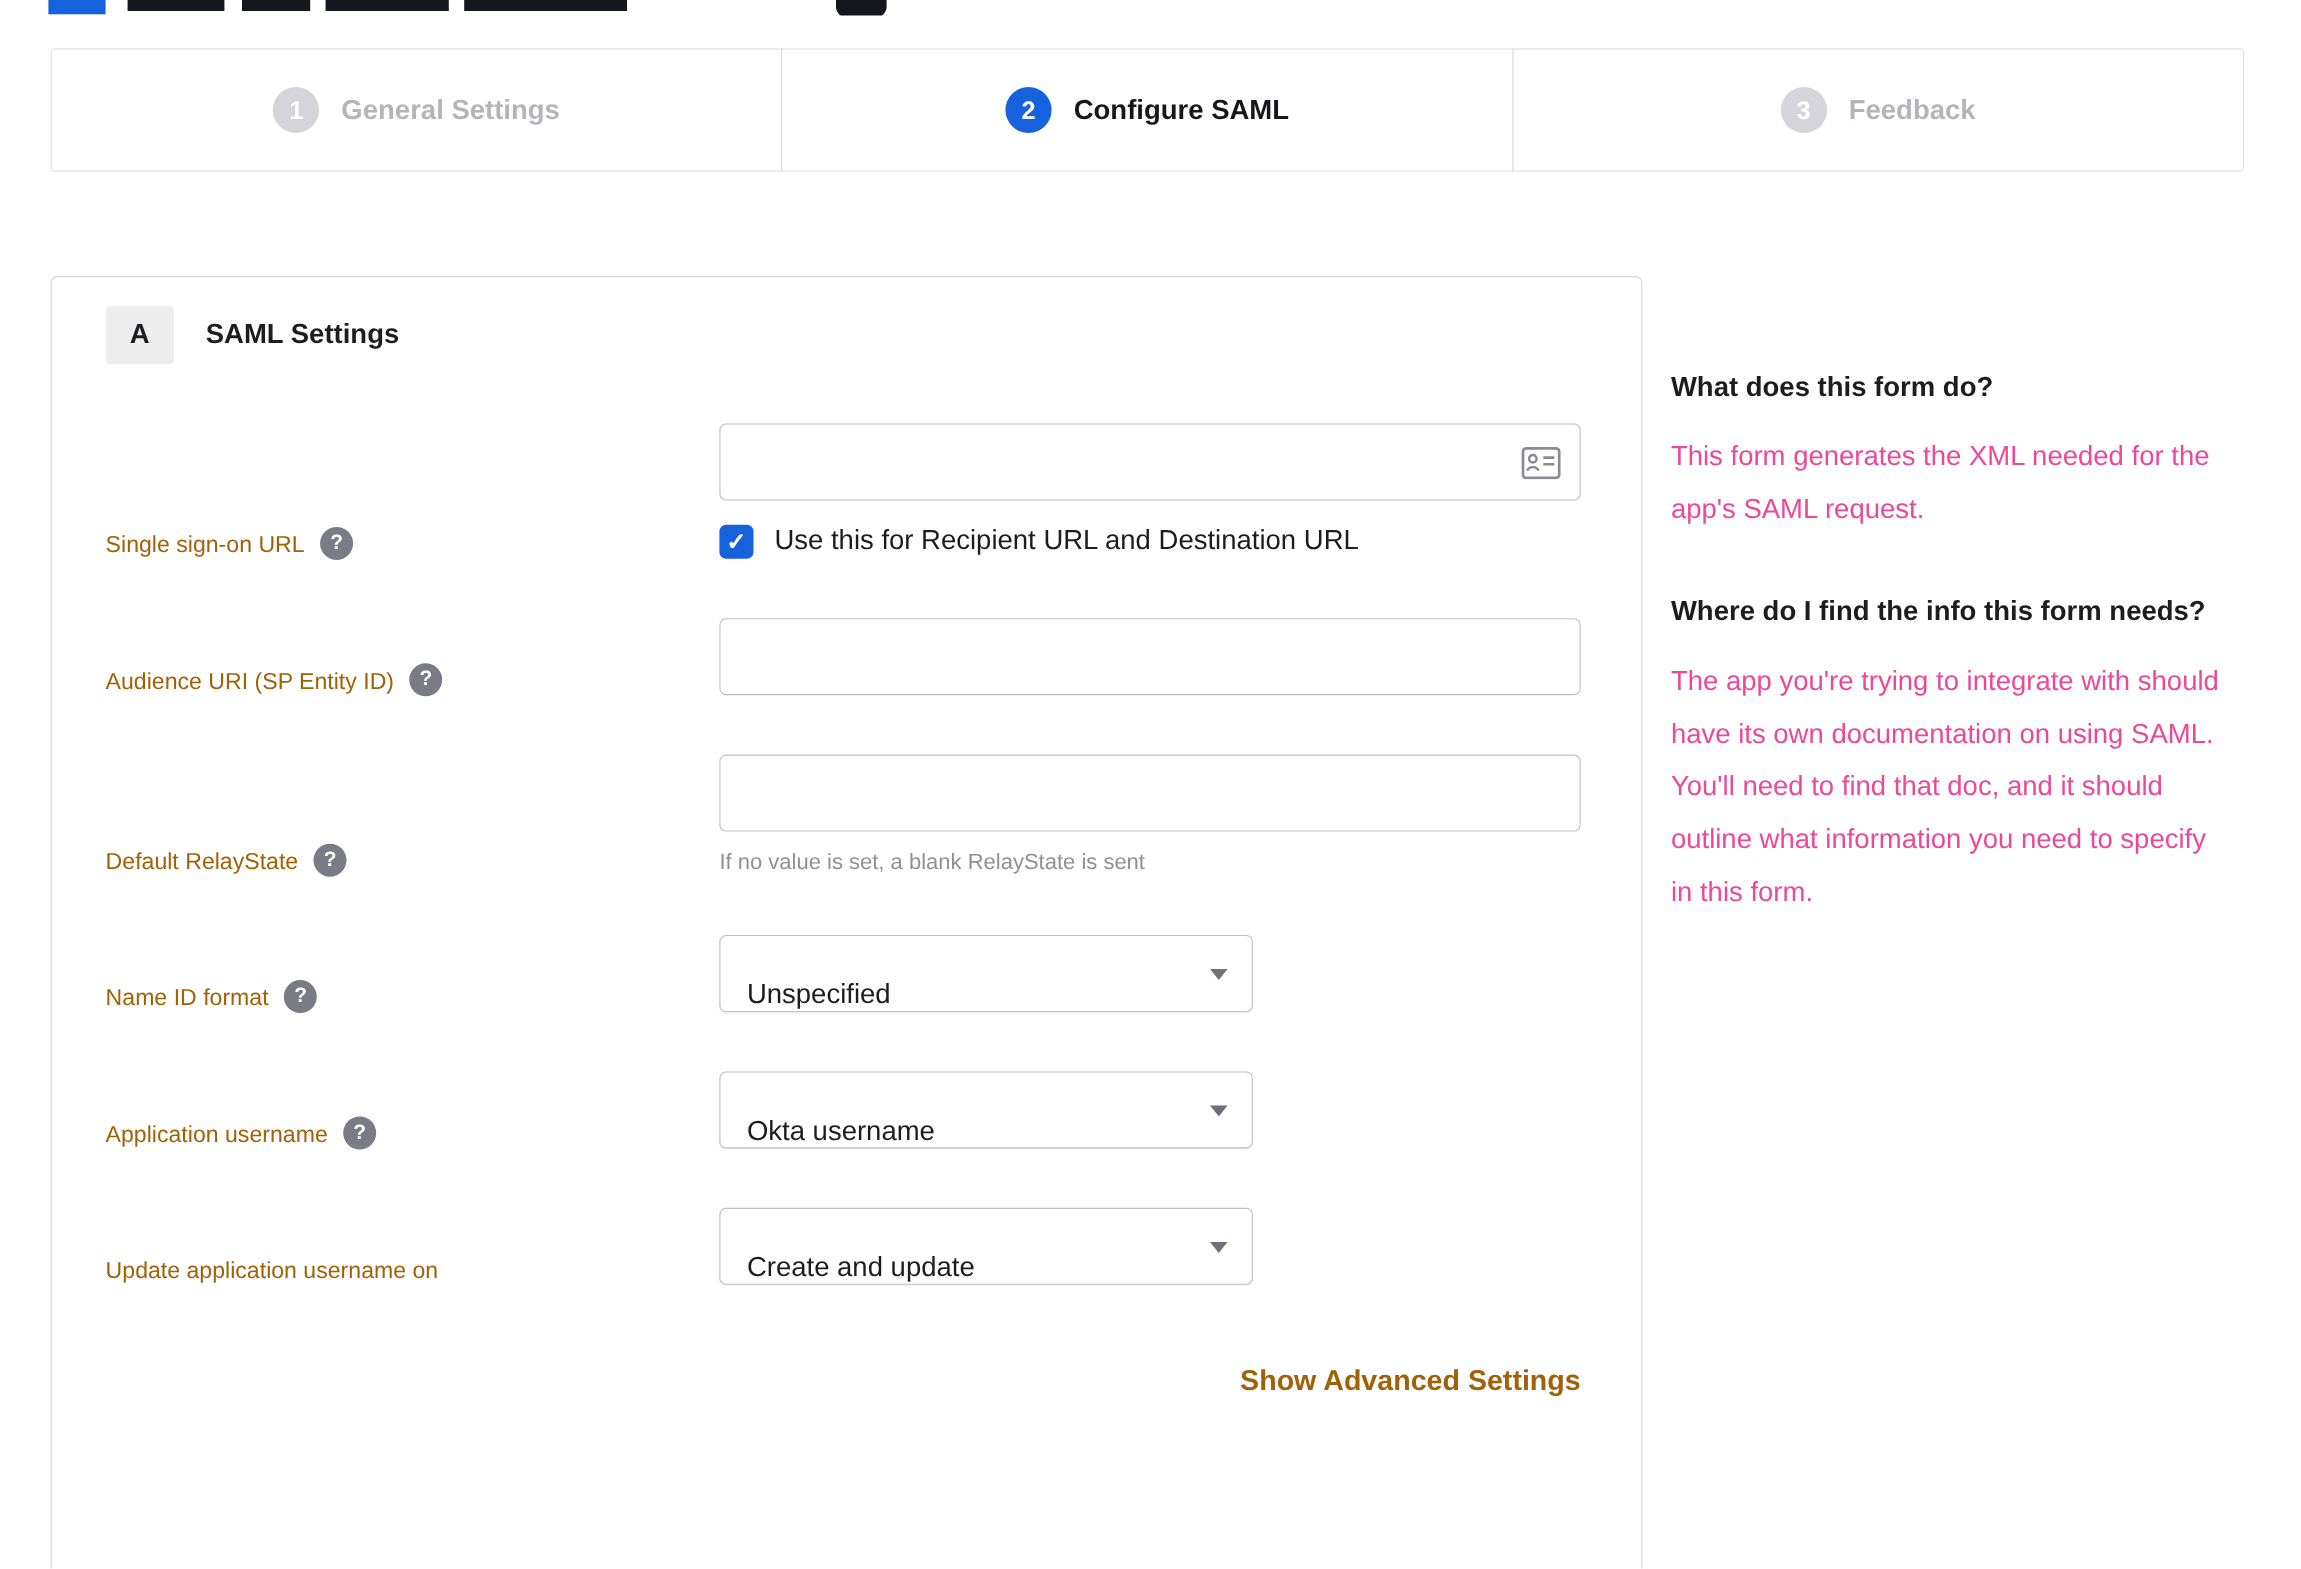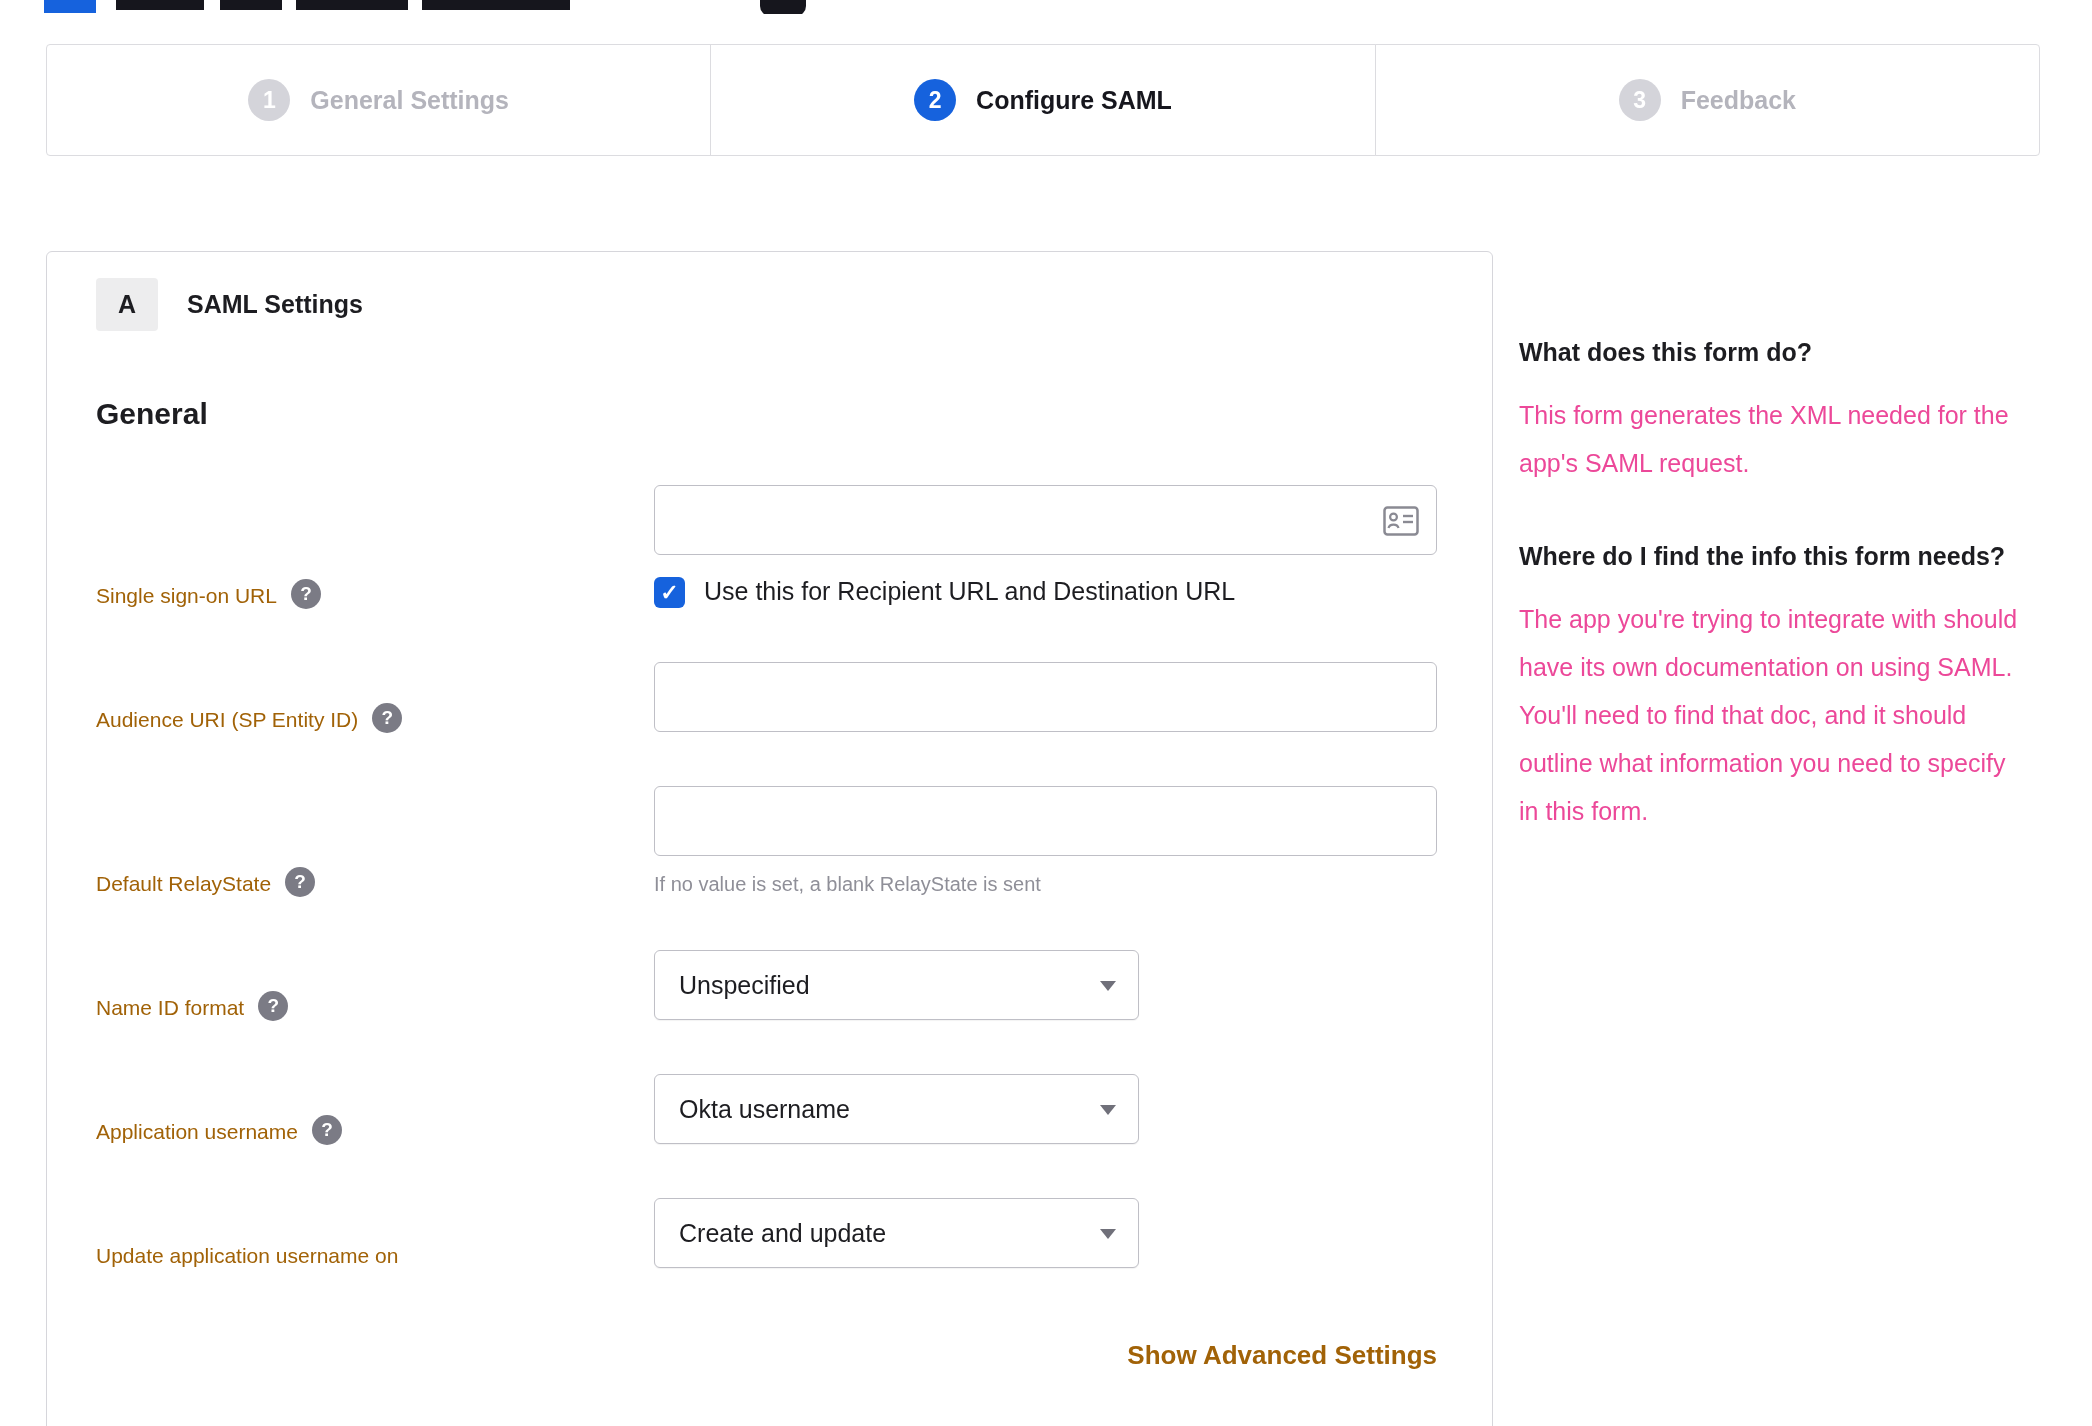--- a/index.html
+++ b/index.html
@@ -79,21 +79,21 @@
     display:flex; align-items:center; justify-content:center; cursor:pointer; flex:none;
   }
   .checkbox .check { font-size:22px; font-weight:bold; line-height:1; }
   .checkbox .check::after { content:"\2713"; }
   .checkbox-label { margin-left:19px; font-size:25px; }
 
   .hint { margin-top:17px; font-size:20px; color:#8f8f98; }
 
   .select {
     width:485px; height:70px; border:1px solid #bfbfc6; border-radius:6px;
-    display:flex; align-items:center; padding:0 24px; font-size:25px;
+    display:flex; align-items:flex-end; padding:0 24px; font-size:25px;
     position:relative; background:#fff; box-shadow:0 1px 1px rgba(0,0,0,0.05);
     cursor:pointer;
   }
   .caret {
     position:absolute; right:22px; top:30px; width:0; height:0;
     border-left:8px solid transparent; border-right:8px solid transparent;
     border-top:10px solid #70707a;
   }
 
   .advanced-row { width:1341px; text-align:right; margin-top:72px; }
@@ -133,21 +133,20 @@
 
 <div class="content">
 
   <div class="panel">
 
     <div class="badge-row">
       <div class="badge">A</div>
       <div class="section-title">SAML Settings</div>
     </div>
 
-    <div class="group-title">General</div>
 
     <div class="row">
       <div class="row-label">
         <span>Single sign-on URL</span>
         <span class="help"></span>
       </div>
       <div>
         <div class="input-wrap">
           <input class="text-input" type="text" value="" style="">
           <svg class="card-icon" width="36" height="30" viewBox="0 0 36 30">

